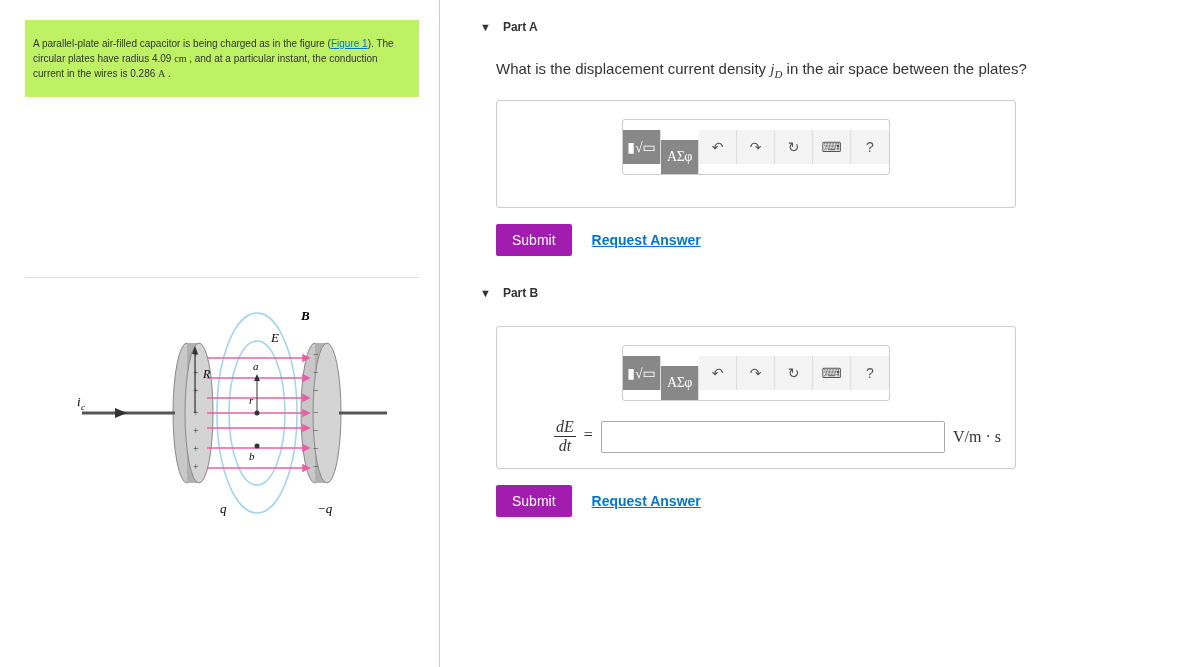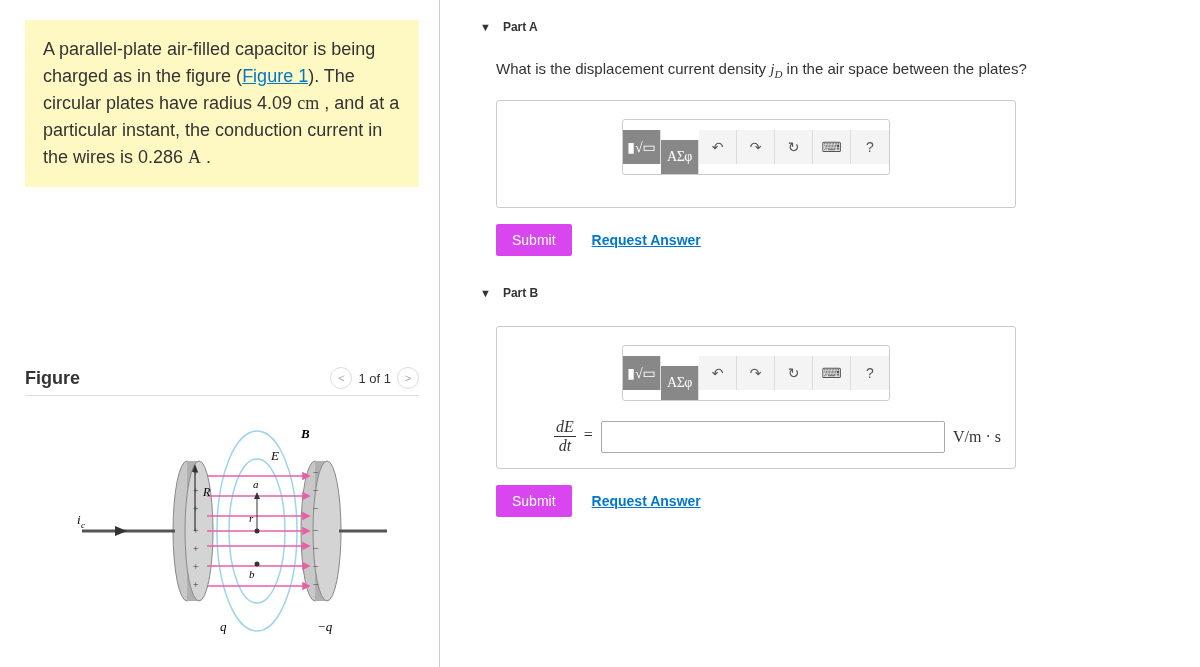--- a/index.html
+++ b/index.html
@@ -1,21 +1,21 @@
 <!DOCTYPE html>
 <html><head>
 <meta charset="utf-8">
 <style>
 * { box-sizing: border-box; margin: 0; padding: 0; }
 body { font-family: Arial, Helvetica, sans-serif; font-size: 14px; color: #333; background: #fff; }
 .container { display: flex; width: 1200px; height: 667px; }
 .left-col { width: 440px; padding: 20px 20px 20px 25px; border-right: 1px solid #ccc; }
 .right-col { flex: 1; padding: 20px 20px 20px 40px; }
 
-.problem-box { background: #fef9c3; padding: 16px 18px; font-size: 18px; line-height: 1.5; margin-bottom: 180px; }
+.problem-box { background: #bef264; padding: 16px 8px; font-size: 10px; line-height: 1.5; margin-bottom: 180px; }
 .figlink { color: #0077cc; text-decoration: underline; cursor: pointer; }
 
 .figure-header { display: flex; justify-content: space-between; align-items: center; margin-bottom: 6px; }
 .figure-title { font-size: 18px; font-weight: bold; }
 .figure-nav { display: flex; align-items: center; gap: 6px; font-size: 13px; }
 .nav-btn { width: 22px; height: 22px; border: 1px solid #ddd; border-radius: 50%; background: #fff; display: flex; align-items: center; justify-content: center; color: #aaa; cursor: pointer; font-size: 11px; }
 .figure-hr { border: none; border-top: 1px solid #ddd; margin-bottom: 20px; }
 
 .figure-img { width: 330px; height: 230px; margin: 0 auto; }
 
@@ -35,44 +35,36 @@
 .tool.special { background: #888; color: #fff; font-family: 'Times New Roman', serif; letter-spacing: -0.5px; margin-top: 20px; }
 
 .input-row { display: flex; align-items: center; gap: 8px; }
 .var-label { font-family: 'Times New Roman', serif; font-size: 16px; font-style: italic; white-space: nowrap; }
 .var-label .eq { font-style: normal; margin-left: 4px; }
 .answer-input { flex: 1; height: 32px; border: 1px solid #aaa; border-radius: 2px; padding: 0 6px; font-size: 14px; }
 .unit { font-family: 'Times New Roman', serif; font-size: 16px; }
 .unit sup { font-size: 11px; }
 
 .submit-row { display: flex; align-items: center; gap: 20px; margin-left: 16px; margin-bottom: 30px; }
-.submit-btn { background: #d946ef; color: #fff; border: none; padding: 8px 16px; font-size: 14px; cursor: pointer; border-radius: 2px; }
+.submit-btn { background: #a21caf; color: #fff; border: none; padding: 8px 16px; font-size: 14px; cursor: pointer; border-radius: 2px; }
 .request-link { color: #0077cc; text-decoration: underline; cursor: pointer; font-size: 14px; font-weight: bold; }
 
 .frac { display: inline-flex; flex-direction: column; align-items: center; font-family: 'Times New Roman', serif; font-style: italic; line-height: 1; vertical-align: middle; margin-left: 43px; }
 .frac .num { border-bottom: 1px solid #333; padding: 0 2px 1px; }
 .frac .den { padding-top: 1px; }
 </style>
 </head>
 <body>
 
 <div class="container">
   <div class="left-col">
     <div class="problem-box">
       <span>A parallel-plate air-filled capacitor is being charged as in the figure (</span><a class="figlink">Figure 1</a><span>). The circular plates have radius 4.09 </span><span style="font-family:'Times New Roman',serif">cm</span><span> , and at a particular instant, the conduction current in the wires is 0.286 </span><span style="font-family:'Times New Roman',serif">A</span><span> .</span>
     </div>
 
-    <div class="figure-header">
-      <div class="figure-title">Figure</div>
-      <div class="figure-nav">
-        <div class="nav-btn">&lt;</div>
-        <span>1 of 1</span>
-        <div class="nav-btn">&gt;</div>
-      </div>
-    </div>
     <hr class="figure-hr">
 
     <div class="figure-img">
       <svg viewBox="0 0 330 230" width="330" height="230">
 
         <ellipse cx="130" cy="115" rx="14" ry="70" fill="#c8c8c8" stroke="#888"></ellipse>
         <rect x="130" y="45" width="12" height="140" fill="#b0b0b0"></rect>
         <ellipse cx="142" cy="115" rx="14" ry="70" fill="#d4d4d4" stroke="#888"></ellipse>
 
         <ellipse cx="258" cy="115" rx="14" ry="70" fill="#c8c8c8" stroke="#888"></ellipse>

